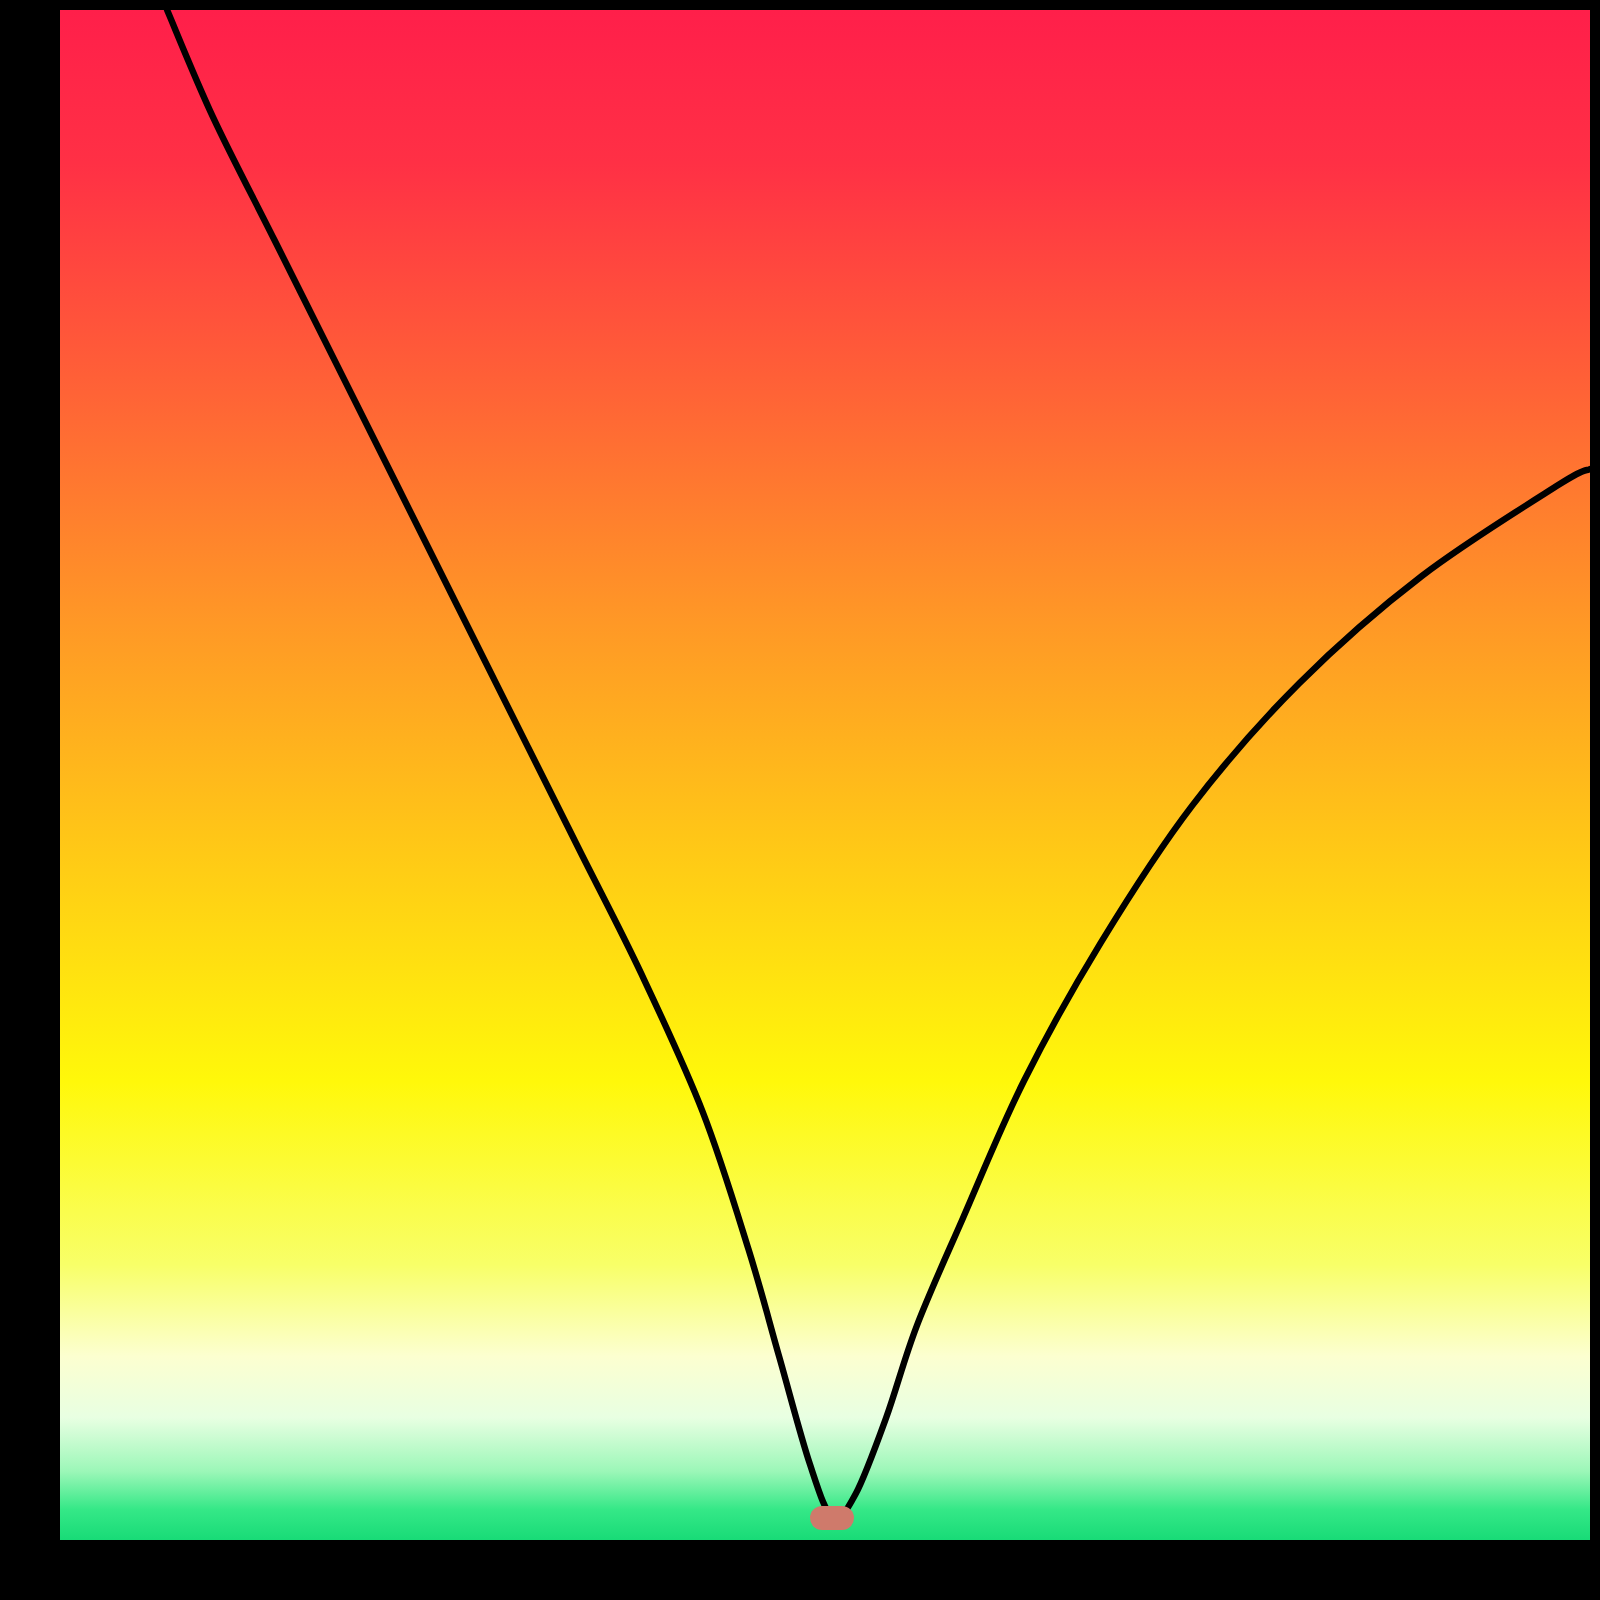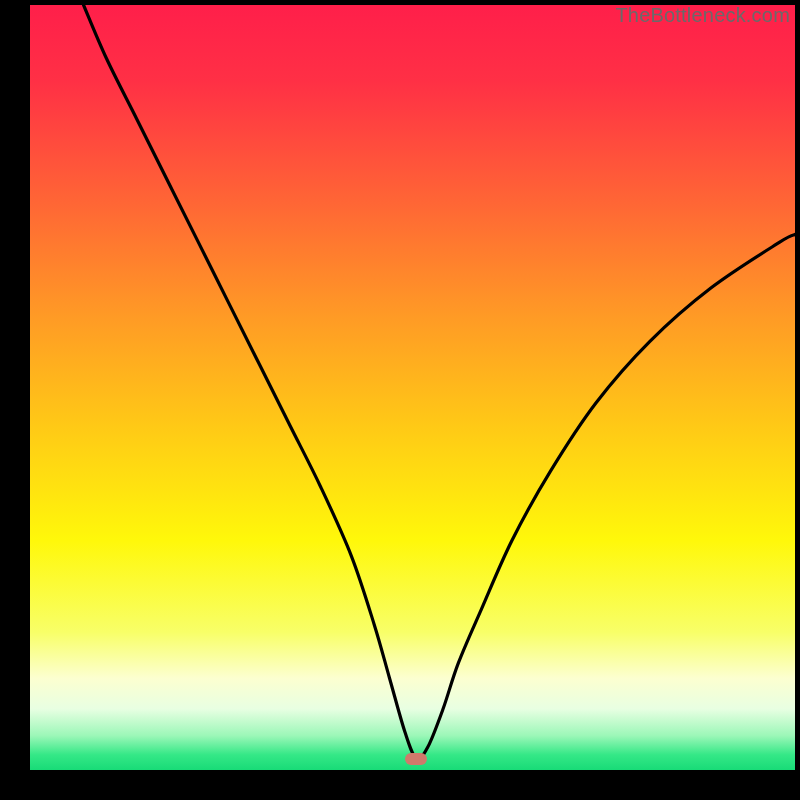--- a/index.html
+++ b/index.html
@@ -78,14 +78,13 @@
       <rect x="0" y="0" width="765" height="765" fill="url(#bgGrad)"></rect>
     </svg>
 
     <svg class="curve-svg" viewBox="0 0 765 765" preserveAspectRatio="none">
       <path id="curvePath" d="M 53.55 0.00 C 57.38 8.92, 67.58 34.42, 76.50 53.55 C 85.42 72.67, 96.90 94.35, 107.10 114.75 C 117.30 135.15, 127.50 155.55, 137.70 175.95 C 147.90 196.35, 158.10 216.75, 168.30 237.15 C 178.50 257.55, 188.70 277.95, 198.90 298.35 C 209.10 318.75, 219.30 339.15, 229.50 359.55 C 239.70 379.95, 249.90 400.35, 260.10 420.75 C 270.30 441.15, 280.50 460.27, 290.70 481.95 C 300.90 503.63, 312.38 527.85, 321.30 550.80 C 330.23 573.75, 337.88 599.25, 344.25 619.65 C 350.63 640.05, 354.45 655.35, 359.55 673.20 C 364.65 691.05, 370.39 713.36, 374.85 726.75 C 379.31 740.14, 382.50 750.98, 386.32 753.52 C 390.15 756.07, 393.34 750.34, 397.80 742.05 C 402.26 733.76, 408.00 717.83, 413.10 703.80 C 418.20 689.78, 422.03 674.48, 428.40 657.90 C 434.78 641.32, 442.42 624.75, 451.35 604.35 C 460.27 583.95, 470.47 558.45, 481.95 535.50 C 493.43 512.55, 506.18 489.60, 520.20 466.65 C 534.23 443.70, 549.52 419.48, 566.10 397.80 C 582.68 376.13, 600.53 355.72, 619.65 336.60 C 638.78 317.47, 659.18 299.63, 680.85 283.05 C 702.52 266.48, 735.67 246.08, 749.70 237.15 C 763.72 228.23, 762.45 230.78, 765.00 229.50" fill="none" stroke="#000000" stroke-width="3.2" stroke-linecap="round" stroke-linejoin="round"></path>
     </svg>
 
     <div class="minpoint" id="minMarker" style="left: 386.325px; top: 753.525px; background: rgb(207, 122, 107);"></div>
   </div>
 
-  <div class="watermark">TheBottleneck.com</div>
 </div>
 
 </body></html>

